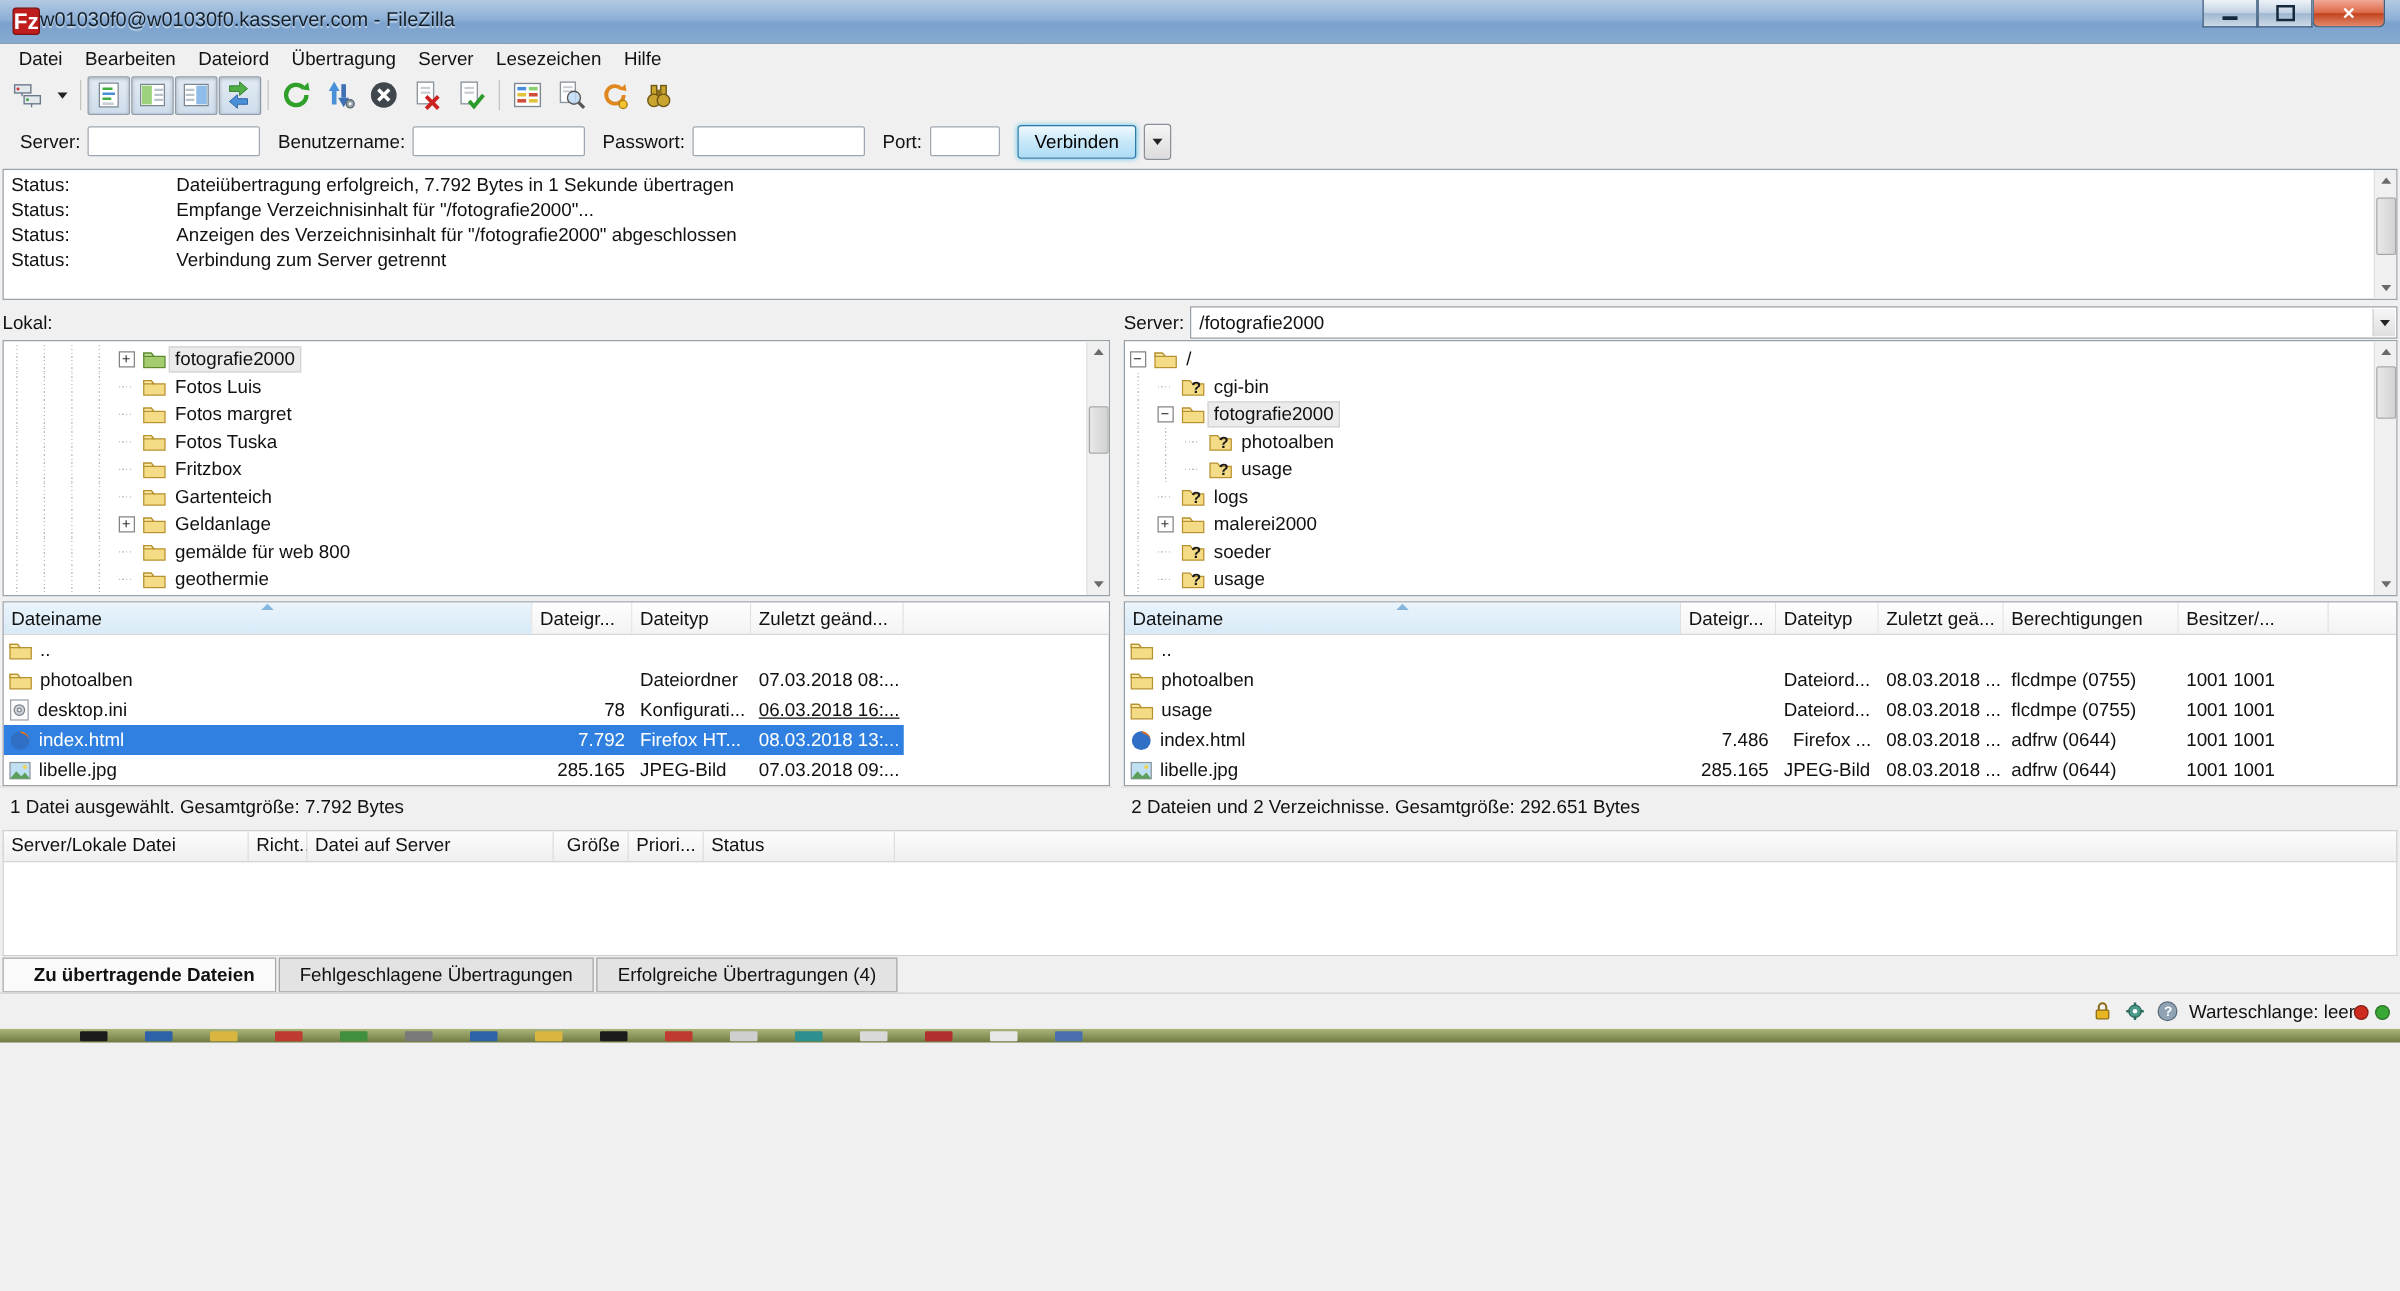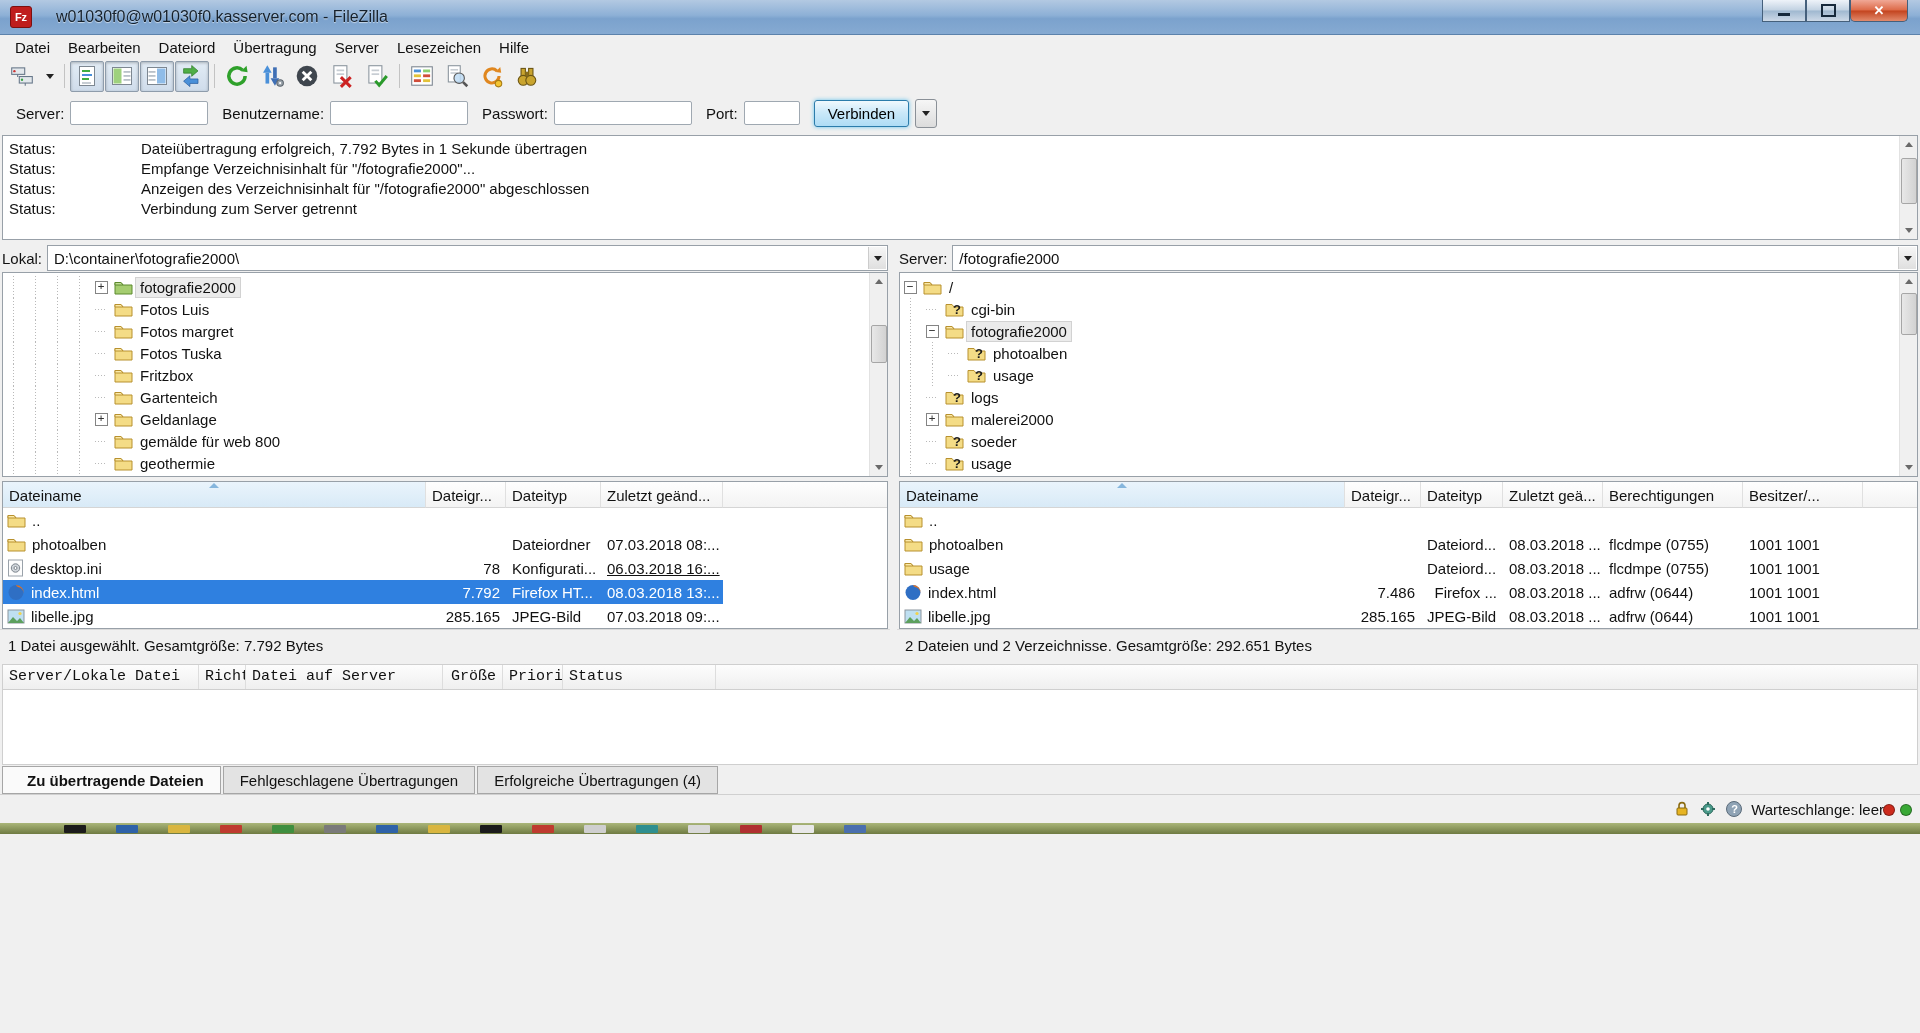--- a/index.html
+++ b/index.html
@@ -2,22 +2,22 @@
 <html><head>
 <meta charset="utf-8">
 <style>
   html,body{margin:0;padding:0;background:#000;}
   .screen{position:relative;width:1920px;height:1033px;background:#f0f0f0;overflow:hidden;
           font-family:"Liberation Sans",sans-serif;font-size:15px;color:#111;}
 
   
   .titlebar{height:34px;background:linear-gradient(#b3c9e2 0%,#8db0d6 45%,#7ba2cd 55%,#86aad2 100%);
             border-bottom:1px solid #5c82ab;display:flex;align-items:center;padding:0 10px;position:relative;}
-  .fz-logo{width:20px;height:20px;background:#bf1d1d;color:#fff;font-weight:bold;font-size:11px;
-           display:flex;align-items:center;justify-content:center;border-radius:3px;margin-right:24px;
+  .fz-logo{width:20px;height:20px;background:#bf1d1d;color:#fff;font-weight:bold;font-size:18px;
+           display:flex;align-items:center;justify-content:center;border-radius:3px;margin-right:0;
            border:1px solid #7c0f0f;}
   .title-text{font-size:16px;color:#15202b;text-shadow:0 1px 1px rgba(255,255,255,.6);}
   .win-buttons{position:absolute;top:0;right:12px;display:flex;}
   .win-btn{width:42px;height:21px;border:1px solid #45607c;border-top:none;display:flex;align-items:center;
            justify-content:center;font-size:13px;color:#16293c;
            background:linear-gradient(#eef3f9,#c2d2e2 48%,#9fb8d0 52%,#cdd9e7);}
   .win-btn.close{width:56px;color:#fff;border-radius:0 0 5px 5px;
            background:linear-gradient(#f0a896,#dd6a48 48%,#c3441f 52%,#e28a6c);}
   .min-glyph{width:12px;height:3px;background:#16293c;margin-top:8px;}
   .max-glyph{width:11px;height:9px;border:2px solid #16293c;}
@@ -91,21 +91,21 @@
               border-left:5px solid transparent;border-right:5px solid transparent;border-bottom:5px solid #86b6dd;}
   .list-row{display:flex;height:24px;align-items:center;flex:none;}
   .list-row.selected{background:#2f80e0;color:#fff;}
   .lcell{box-sizing:border-box;padding:0 6px;white-space:nowrap;overflow:hidden;flex:none;}
   .lcell.name{display:flex;align-items:center;gap:6px;padding-left:4px;}
   .lcell.right{text-align:right;}
 
   .pane-status{height:30px;background:#f0f0f0;display:flex;align-items:center;padding-left:8px;border-top:1px solid #dadada;margin-top:0;}
 
   
-  .queue{margin:4px 2px 0;font-family:Liberation Mono, monospace;}
+  .queue{margin:4px 2px 0;}
   .queue-header{display:flex;height:24px;border:1px solid #cfcfcf;background:linear-gradient(#fdfdfd,#efefef);}
   .qcell{box-sizing:border-box;padding:3px 6px;border-right:1px solid #ddd;white-space:nowrap;overflow:hidden;flex:none;}
   .qcell.right{text-align:right;}
   .qfill{flex:1;}
   .queue-body{height:74px;background:#fff;border:1px solid #cfcfcf;border-top:none;}
 
   .tabs{display:flex;height:28px;align-items:stretch;padding:1px 0 0 2px;gap:2px;background:#f0f0f0;}
   .tab{display:flex;align-items:center;padding:0 16px;border:1px solid #a6a6a6;background:#e3e3e3;}
   .tab.active{background:#fafafa;font-weight:bold;padding-left:24px;}
 
@@ -347,26 +347,20 @@
           <div class="tri-down"></div>
         </div>
     </div>
   </div>
 
   <div class="panes">
 
     <div class="pane local">
       <div class="pathbar">
         <span>Lokal:</span>
-        <div class="path-combo">
-          <span>D:\container\fotografie2000\</span>
-          <div class="combo-arrow">
-              <div class="caret-down"></div>
-            </div>
-        </div>
       </div>
       <div class="treebox">
         <div id="local-tree">
             <div class="tree-row">
               <span class="guide"></span>
               <span class="guide"></span>
               <span class="guide"></span>
               <span class="guide"></span>
               <span class="exp-cell">
                 <span class="exp-box">+</span>

